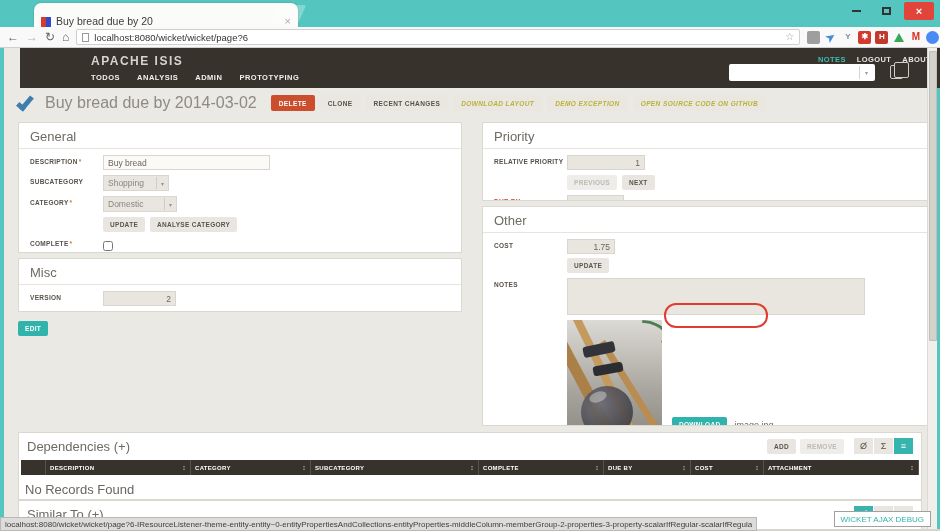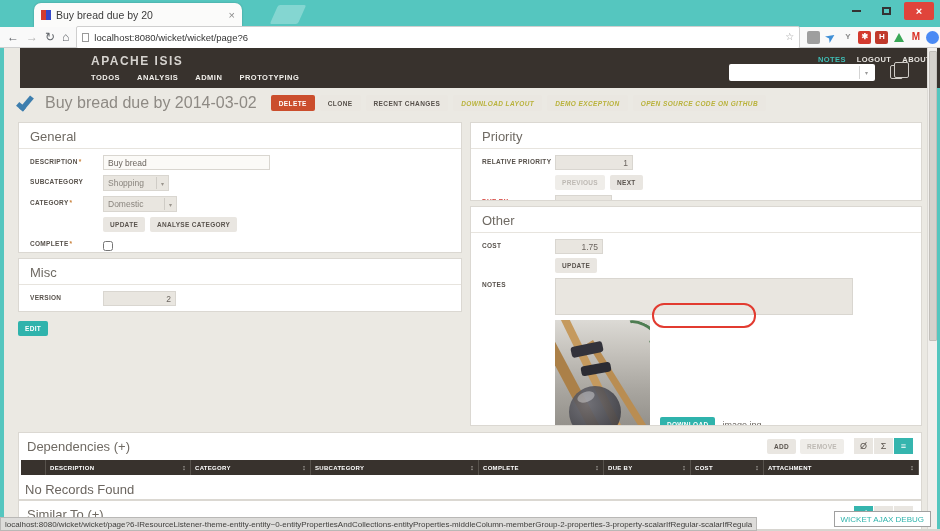--- a/index.html
+++ b/index.html
@@ -2,36 +2,36 @@
 <html><head>
 <meta charset="utf-8">
 <style>
   html,body{margin:0;padding:0;}
   body{font-family:"Liberation Sans",sans-serif;}
   *{box-sizing:border-box;}
   .page{position:relative;width:940px;height:531px;overflow:hidden;background:#55c6bf;}
 
   
   .titlebar{position:absolute;top:0;left:0;width:940px;height:27px;background:#55c6bf;}
-  .tab{position:absolute;left:34px;top:3px;width:208px;height:24px;background:#fbfbfa;border-radius:7px 7px 0 0;display:flex;align-items:center;padding:0 7px;gap:5px;box-shadow:0 0 2px rgba(0,0,0,.25);}
+  .tab{position:absolute;left:34px;top:3px;width:264px;height:24px;background:#fbfbfa;border-radius:7px 7px 0 0;display:flex;align-items:flex-end;padding:0 7px;gap:5px;box-shadow:0 0 2px rgba(0,0,0,.25);}
   .tab-title{font-size:10.5px;color:#3c3c3c;white-space:nowrap;overflow:hidden;flex:1;}
   .tab-close{font-size:11px;color:#8b8b8b;line-height:1;}
   .favicon{width:10px;height:10px;display:inline-flex;flex:none;}
   .favicon .f-r{width:5px;height:10px;background:#d23b2e;}
   .favicon .f-b{width:5px;height:10px;background:#3548c9;}
   .newtab{position:absolute;left:274px;top:5px;width:28px;height:19px;background:rgba(255,255,255,.28);transform:skewX(-24deg);border-radius:2px;}
   .winbtns{position:absolute;right:6px;top:2px;display:flex;align-items:flex-start;gap:6px;}
   .wbtn{width:24px;height:18px;display:flex;align-items:center;justify-content:center;}
   .wmin i{display:block;width:9px;border-bottom:2px solid #333;}
   .wmax i{display:block;width:9px;height:8px;border:2px solid #333;background:transparent;}
   .wclose{width:30px;height:18px;background:#e0443b;border-radius:2px;color:#fff;font-size:11px;font-weight:bold;}
   .urlbar{position:absolute;top:27px;left:0;width:940px;height:21px;background:#f9f9f9;border-bottom:1px solid #cfcfcf;display:flex;align-items:center;padding:0 7px;gap:7px;}
   .navic{font-size:12px;color:#5f6368;line-height:1;}
   .navic.fwd{color:#b3b3b3;}
-  .urlfield{flex:none;width:724px;height:23px;background:#fff;border:1px solid #cfcfcf;border-radius:2px;display:flex;align-items:center;padding:0 5px;gap:5px;}
+  .urlfield{flex:none;width:724px;height:16px;background:#fff;border:1px solid #cfcfcf;border-radius:2px;display:flex;align-items:center;padding:0 5px;gap:5px;}
   .docic{width:7px;height:9px;border:1px solid #9a9a9a;background:#fff;flex:none;}
   .urltext{font-size:9.5px;color:#333;white-space:nowrap;overflow:hidden;flex:1;}
   .starbtn{font-size:10px;color:#9a9a9a;line-height:1;}
   .extrow{display:flex;align-items:center;gap:4px;}
   .ext{width:13px;height:13px;border-radius:2px;display:flex;align-items:center;justify-content:center;font-size:8px;font-weight:bold;line-height:1;}
   .ext.gray{background:#9e9e9e;color:#e8e8e8;}
   .ext.feather{background:transparent;color:#3f8fd6;font-size:11px;transform:rotate(-35deg);}
   .ext.wifi{background:transparent;color:#8a8a8a;}
   .ext.redast{background:#d33a2f;color:#fff;}
   .ext.hsq{background:#c0392b;color:#fff;}
@@ -64,21 +64,21 @@
   .titlerow{position:absolute;left:18px;top:94px;width:900px;display:flex;align-items:center;}
   .checkic{width:17px;height:9px;border-left:5px solid #3d7eae;border-bottom:5px solid #3d7eae;transform:rotate(-50deg) translateY(-2px);margin-right:10px;flex:none;}
   .pagetitle{font-size:16px;color:#8e8a84;margin-right:14px;white-space:nowrap;}
   .actions{display:flex;gap:5px;align-items:center;}
   .pbtn{height:16px;padding:0 8px;border:none;border-radius:2px;background:#eae7e1;color:#57514b;font-family:inherit;font-size:6.5px;font-weight:bold;letter-spacing:.4px;display:inline-flex;align-items:center;white-space:nowrap;}
   .pbtn.s-danger{background:#cb4e2d;color:#fff;}
   .pbtn.s-proto{color:#b9b23b;font-style:italic;}
 
   
   .col-left{position:absolute;left:18px;top:122px;width:444px;}
-  .col-right{position:absolute;left:470px;top:122px;width:452px;}
+  .col-right{position:absolute;left:482px;top:122px;width:452px;}
   .panel{background:#fff;border:1px solid #dbd8d2;overflow:hidden;}
   .p-general{height:131px;}
   .p-misc{height:54px;margin-top:5px;}
   .p-priority{height:79px;}
   .p-other{height:220px;margin-top:5px;position:relative;}
   .ph{font-size:13px;color:#6f6a63;padding:6px 11px 4px;border-bottom:1px solid #e7e4de;}
   .pbody{padding:6px 11px 4px;}
   .frow{display:flex;align-items:flex-start;margin-bottom:5px;}
   .lbl{width:73px;flex:none;font-size:6.5px;font-weight:bold;color:#57514b;letter-spacing:.3px;padding-top:3px;}
   .lbl .req{color:#c9803a;margin-left:1px;}

